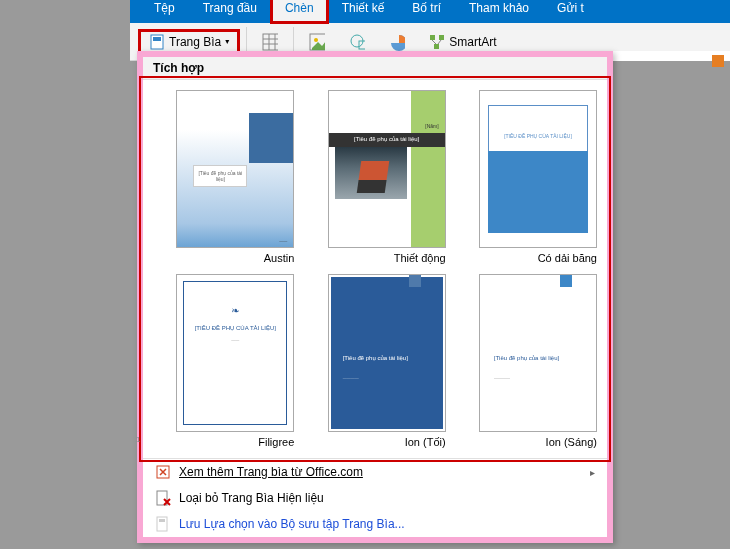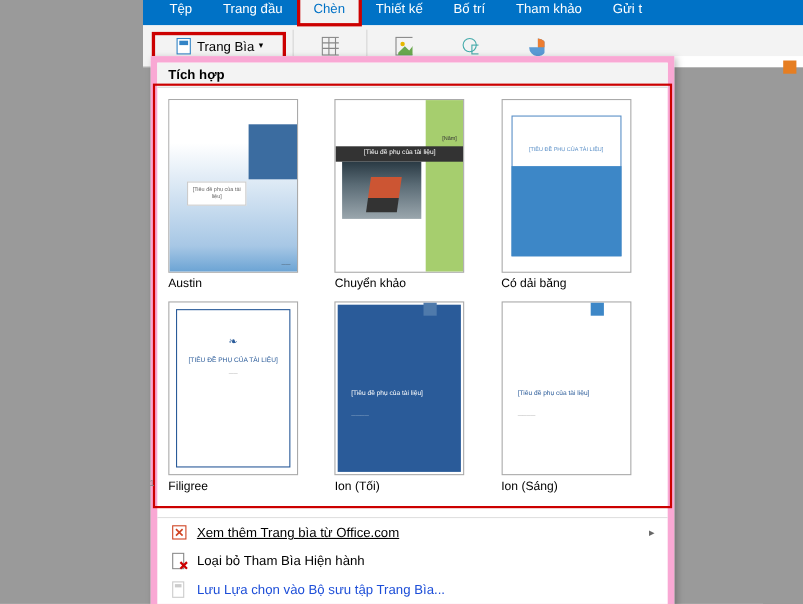--- a/index.html
+++ b/index.html
@@ -5,30 +5,30 @@
     * { margin: 0; padding: 0; box-sizing: border-box; font-family: "Segoe UI", Tahoma, sans-serif; }
     body { background: #9a9a9a; width: 730px; height: 549px; overflow: hidden; position: relative; }
     .app { position: absolute; left: 130px; top: -5px; right: 0; background: #fff; }
     
     .tabbar { background: #0072c6; height: 28px; display: flex; align-items: stretch; padding-left: 10px; }
     .tab { padding: 6px 14px 4px; color: #fff; font-size: 12px; cursor: pointer; }
     .tab.active { background: #f3f3f3; color: #0072c6; }
     .tab.chen-hl { outline: 3px solid #c00; outline-offset: -2px; }
     
     .ribbon { background: #f3f3f3; height: 38px; display: flex; align-items: center; padding: 2px 8px; gap: 6px; border-bottom: 1px solid #d4d4d4; }
-    .ribbon-btn { display: flex; align-items: center; gap: 4px; padding: 2px 18px; font-size: 12px; border: 1px solid transparent; }
+    .ribbon-btn { display: flex; align-items: center; gap: 4px; padding: 2px 8px; font-size: 12px; border: 1px solid transparent; }
     .ribbon-btn.hl { border: 3px solid #c00; }
     .ribbon-btn .ico { width: 16px; height: 16px; display: inline-flex; align-items: center; justify-content: center; }
     .ribbon-sep { width: 1px; height: 30px; background: #d4d4d4; }
     
     .dropdown { position: absolute; left: 7px; top: 56px; width: 476px; background: #fff; border: 6px solid #f9a8d4; box-shadow: 2px 2px 6px rgba(0,0,0,0.25); }
     .dd-header { background: #f3f3f3; padding: 4px 10px; font-size: 12px; font-weight: 600; border-bottom: 1px solid #e0e0e0; }
     
     .gallery { padding: 10px; display: grid; grid-template-columns: repeat(3, 1fr); gap: 10px; outline: 2px solid #c00; outline-offset: 2px; }
-    .thumb-wrap { display: flex; flex-direction: column; align-items: flex-start; gap: 4px; cursor: pointer; }
+    .thumb-wrap { display: flex; flex-direction: column; align-items: flex-end; gap: 4px; cursor: pointer; }
     .thumb { width: 118px; height: 158px; border: 1px solid #aaa; background: #fff; position: relative; overflow: hidden; }
     .thumb-label { font-size: 11px; text-align: center; }
     
     
     .austin .grad { position:absolute; left:0; right:0; bottom:0; top:0; background: linear-gradient(#fff 25%, #a7c7e5 85%, #6ca4d4); }
     .austin .bar { position:absolute; right:0; top:22px; width:44px; height:50px; background:#3b6ca0; }
     .austin .caption { position:absolute; left:16px; top:74px; width:54px; padding:4px; border:1px solid #ccc; background:#fff; font-size:5px; color:#666; text-align:center; }
     .austin .line { position:absolute; right:6px; bottom:4px; font-size:4px; color:#333; }
     
     
@@ -53,21 +53,21 @@
     .is .corner { position:absolute; right:24px; top:0; width:12px; height:12px; background:#3d87c7; }
     .is .ttl { position:absolute; left:14px; top:80px; font-size:6px; color:#2a5b99; width:70px; }
     .is .sub { position:absolute; left:14px; top:100px; font-size:4px; color:#888; width:60px; }
     
     
     .it .bg { position:absolute; inset:2px; background:#2a5b99; }
     .it .corner { position:absolute; right:24px; top:0; width:12px; height:12px; background:#4f7aab; }
     .it .ttl { position:absolute; left:14px; top:80px; font-size:6px; color:#fff; }
     .it .sub { position:absolute; left:14px; top:100px; font-size:4px; color:#bcd; }
     
-    .dd-footer { border-top: 1px solid #e0e0e0; margin-top: 12px; }
+    .dd-footer { border-top: 1px solid #e0e0e0; }
     .dd-item { display: flex; align-items: center; gap: 8px; padding: 5px 12px; font-size: 12px; cursor: pointer; }
     .dd-item.disabled { color: #1d4ed8; cursor: default; }
     .dd-item .chev { margin-left: auto; font-size: 10px; color:#666; }
     .dd-ico { width:16px; height:16px; display:inline-flex; align-items:center; justify-content:center; font-size:12px; }
     
     .doc-edge { position:absolute; left:437px; right:0; top:56px; bottom:0; background:#fff; border-left:0; }
     .doc-corner { position:absolute; right:6px; top:4px; width:12px; height:12px; background:#e67e22; }
     .vruler { position:absolute; left:6px; top:440px; font-size:8px; color:#888; display:flex; flex-direction:column; gap:30px; }
   </style>
 </head>
@@ -127,20 +127,32 @@
       </span>
     </div>
     <div class="ribbon-btn">
       <span class="ico">
         <svg width="20" height="18">
             <path d="M10 2 A8 8 0 1 1 2 10 L10 10 Z" fill="#5b9bd5"></path>
             <path d="M10 2 A8 8 0 0 1 18 10 L10 10 Z" fill="#ed7d31"></path>
           </svg>
       </span>
     </div>
+    <div class="ribbon-btn">
+      <span class="ico">
+        <svg width="16" height="16">
+            <rect x="1" y="1" width="5" height="5" fill="#70ad47"></rect>
+            <rect x="10" y="1" width="5" height="5" fill="#70ad47"></rect>
+            <rect x="5" y="10" width="5" height="5" fill="#70ad47"></rect>
+            <line x1="3" y1="6" x2="7" y2="10" stroke="#888"></line>
+            <line x1="12" y1="6" x2="9" y2="10" stroke="#888"></line>
+          </svg>
+      </span>
+      <span>SmartArt</span>
+    </div>
   </div>
 
   <div class="doc-edge">
     <div class="doc-corner"></div>
   </div>
 
   <div class="dropdown">
     <div class="dd-header">Tích hợp</div>
 
     <div class="gallery">
@@ -156,21 +168,21 @@
       </div>
 
       <div class="thumb-wrap">
         <div class="thumb cd">
           <div class="green"></div>
           <div class="year">[Năm]</div>
           <div class="titlebar">[Tiêu đề phụ của tài liệu]</div>
           <div class="photo"></div>
             <div class="train"></div>
         </div>
-        <div class="thumb-label">Chuyển khảo</div>
+        <div class="thumb-label">Thiết động</div>
       </div>
 
       <div class="thumb-wrap">
         <div class="thumb cdb">
           <div class="frame"></div>
           <div class="ttl">[TIÊU ĐỀ PHỤ CỦA TÀI LIỆU]</div>
           <div class="block"></div>
         </div>
         <div class="thumb-label">Có dải băng</div>
       </div>
@@ -217,21 +229,21 @@
         <span style="text-decoration:underline;">Xem thêm Trang bìa từ Office.com</span>
         <span class="chev">▸</span>
       </div>
       <div class="dd-item">
         <span class="dd-ico">
           <svg width="16" height="16">
               <rect x="2" y="1" width="10" height="14" fill="#fff" stroke="#888"></rect>
               <path d="M9 9 L15 15 M15 9 L9 15" stroke="#c00" stroke-width="2"></path>
             </svg>
         </span>
-        <span>Loại bỏ Tham Bìa Hiện hành</span>
+        <span>Loại bỏ Trang Bìa Hiện liệu</span>
       </div>
       <div class="dd-item disabled">
         <span class="dd-ico">
           <svg width="16" height="16">
               <rect x="2" y="1" width="10" height="14" fill="#fff" stroke="#ccc"></rect>
               <rect x="4" y="3" width="6" height="3" fill="#ccc"></rect>
             </svg>
         </span>
         <span>Lưu Lựa chọn vào Bộ sưu tập Trang Bìa...</span>
       </div>

